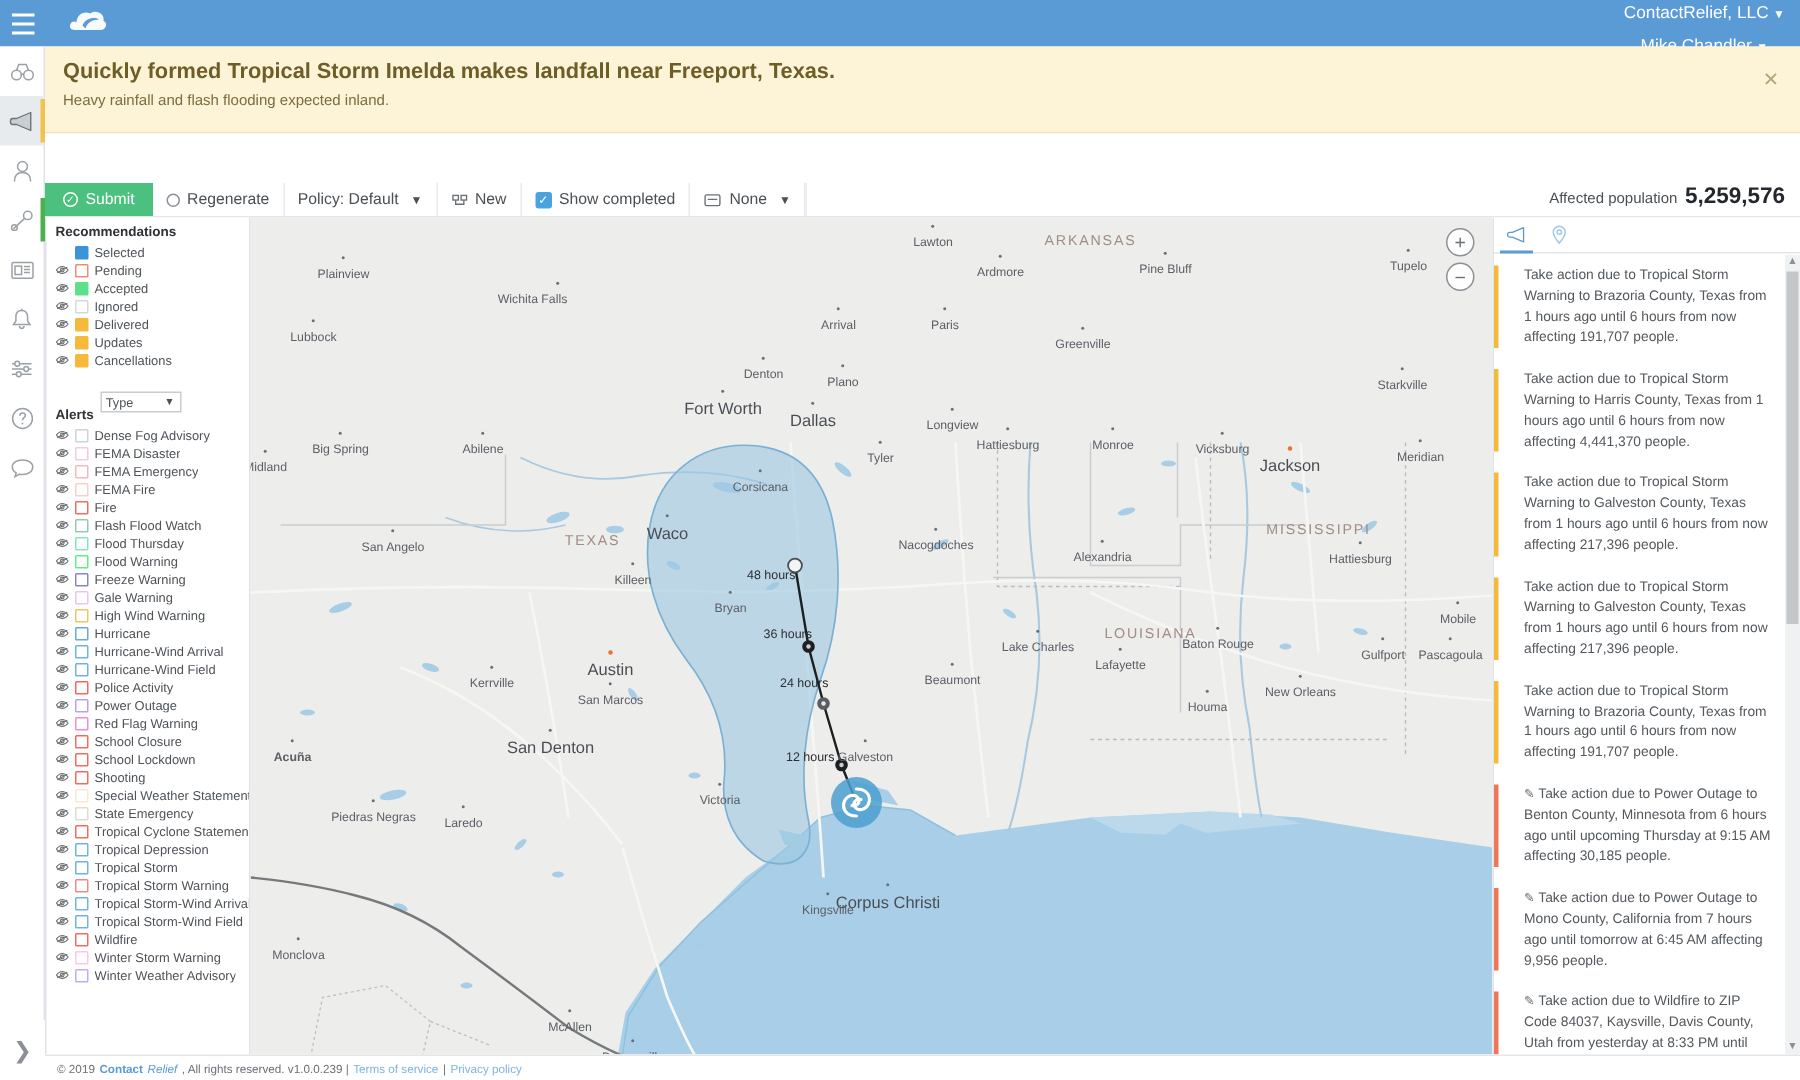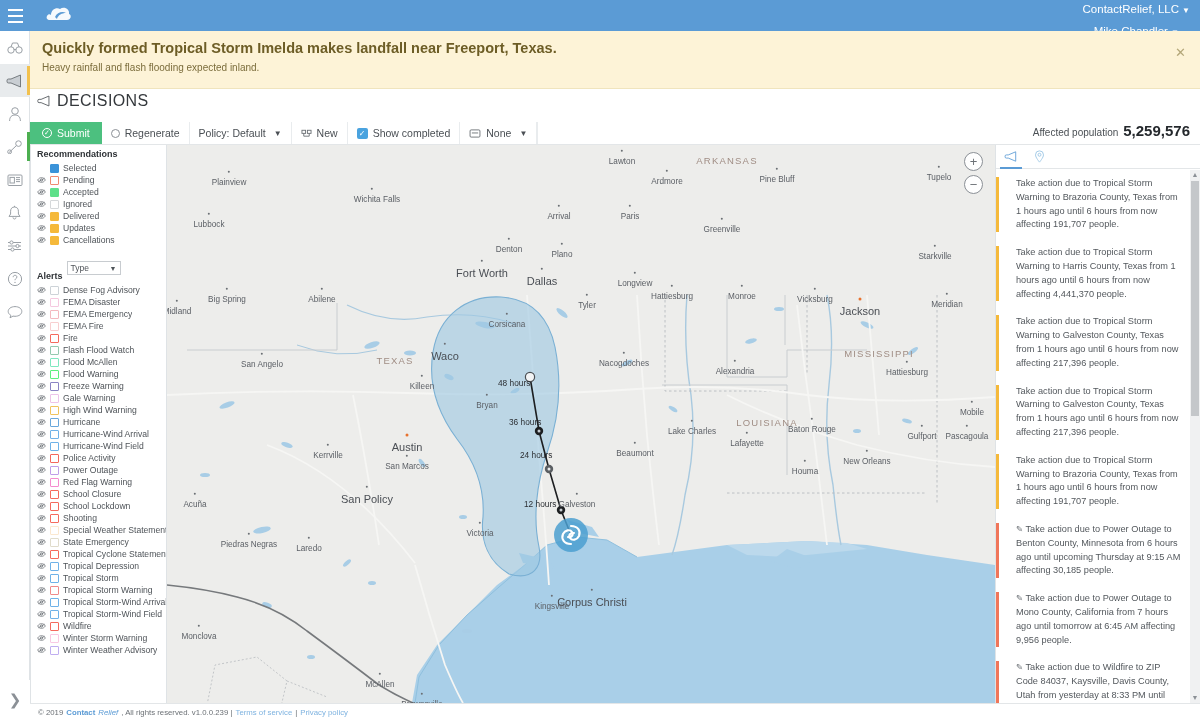--- a/index.html
+++ b/index.html
@@ -248,28 +248,20 @@
     <div class="rail-expand">❯</div>
   </div>
 
   <div class="banner">
     <div class="banner-title">Quickly formed Tropical Storm Imelda makes landfall near Freeport, Texas.</div>
     <div class="banner-sub">Heavy rainfall and flash flooding expected inland.</div>
     <div class="banner-close">✕</div>
   </div>
 
   <div class="pagehead">
-    <div class="ph-row">
-      <span>
-        <svg width="14" height="12" viewBox="0 0 17 14">
-            <path d="M14.5 1 L5 5 H2.5 a1.5 1.5 0 0 0 -1.5 1.5 v1 A1.5 1.5 0 0 0 2.5 9 H5 l9.5 4 Z" fill="#fff" stroke="#4a4f54" stroke-width="1" stroke-linejoin="round"></path>
-          </svg>
-      </span>
-      <span class="ph-title">DECISIONS</span>
-    </div>
   </div>
 
   <div class="toolbar">
     <div class="tb-btn submit">
       <span class="circ-chk">✓</span>
       <span>Submit</span>
     </div>
     <div class="tb-btn">
       <span class="circ"></span>
       <span>Regenerate</span>
@@ -462,21 +454,21 @@
           </div>
           <div class="lg-row">
             <span class="eye">
               <svg width="9" height="6" viewBox="0 0 11 7" fill="none" stroke="#6b7075" stroke-width=".9">
                 <path d="M.7 3.5 C2.4 1.2 4 .6 5.5 .6 C7 .6 8.6 1.2 10.3 3.5 C8.6 5.8 7 6.4 5.5 6.4 C4 6.4 2.4 5.8 .7 3.5 Z"></path>
                 <circle cx="5.5" cy="3.5" r="1.5"></circle>
                 <path d="M1.4 5.8 L9.6 1.2"></path>
               </svg>
             </span>
             <span class="sw" style="background:#fff;border:1.3px solid #7ee8c0"></span>
-            <span class="lg-label">Flood McAllen</span>
+            <span class="lg-label">Flood Thursday</span>
           </div>
           <div class="lg-row">
             <span class="eye">
               <svg width="9" height="6" viewBox="0 0 11 7" fill="none" stroke="#6b7075" stroke-width=".9">
                 <path d="M.7 3.5 C2.4 1.2 4 .6 5.5 .6 C7 .6 8.6 1.2 10.3 3.5 C8.6 5.8 7 6.4 5.5 6.4 C4 6.4 2.4 5.8 .7 3.5 Z"></path>
                 <circle cx="5.5" cy="3.5" r="1.5"></circle>
                 <path d="M1.4 5.8 L9.6 1.2"></path>
               </svg>
             </span>
             <span class="sw" style="background:#fff;border:1.3px solid #5ef07f"></span>
@@ -844,21 +836,21 @@
       <div class="track-label" style="left:357px;top:354px">12 hours</div>
 
       <div id="map-cities">
           <div class="city-dot" style="left: 455px; top: 6px;"></div>
           <div class="map-label" style="left: 455px; top: 12px;">Lawton</div>
           <div class="city-dot" style="left: 500px; top: 26px;"></div>
           <div class="map-label" style="left: 500px; top: 32px;">Ardmore</div>
           <div class="city-dot" style="left: 62px; top: 27px;"></div>
           <div class="map-label" style="left: 62px; top: 33px;">Plainview</div>
           <div class="city-dot" style="left: 205px; top: 44px;"></div>
-          <div class="map-label" style="left: 210px; top: 50px; text-align: center;">Wichita Falls</div>
+          <div class="map-label" style="left: 188px; top: 50px; text-align: center;">Wichita Falls</div>
           <div class="city-dot" style="left: 392px; top: 61px;"></div>
           <div class="map-label" style="left: 392px; top: 67px;">Arrival</div>
           <div class="city-dot" style="left: 463px; top: 61px;"></div>
           <div class="map-label" style="left: 463px; top: 67px;">Paris</div>
           <div class="city-dot" style="left: 42px; top: 69px;"></div>
           <div class="map-label" style="left: 42px; top: 75px;">Lubbock</div>
           <div class="city-dot" style="left: 342px; top: 94px;"></div>
           <div class="map-label" style="left: 342px; top: 100px;">Denton</div>
           <div class="city-dot" style="left: 395px; top: 99px;"></div>
           <div class="map-label" style="left: 395px; top: 105px;">Plano</div>
@@ -928,23 +920,23 @@
           <div class="map-label" style="left: 468px; top: 304px;">Beaumont</div>
           <div class="city-dot" style="left: 638px; top: 316px;"></div>
           <div class="map-label" style="left: 638px; top: 322px;">Houma</div>
           <div class="city-dot" style="left: 700px; top: 306px;"></div>
           <div class="map-label" style="left: 700px; top: 312px;">New Orleans</div>
           <div class="city-dot" style="left: 161px; top: 300px;"></div>
           <div class="map-label" style="left: 161px; top: 306px;">Kerrville</div>
           <div class="city-dot" style="left: 240px; top: 311px;"></div>
           <div class="map-label" style="left: 240px; top: 317px;">San Marcos</div>
           <div class="city-dot" style="left: 200px; top: 342px;"></div>
-          <div class="map-label big" style="left: 200px; top: 348px;">San Policy</div>
+          <div class="map-label big" style="left: 200px; top: 348px;">San Denton</div>
           <div class="city-dot" style="left: 28px; top: 349px;"></div>
-          <div class="map-label" style="left: 28px; top: 355px;">Acuña</div>
+          <div class="map-label" style="left: 28px; top: 355px; font-weight: bold;">Acuña</div>
           <div class="city-dot" style="left: 82px; top: 389px;"></div>
           <div class="map-label" style="left: 82px; top: 395px;">Piedras Negras</div>
           <div class="city-dot" style="left: 313px; top: 378px;"></div>
           <div class="map-label" style="left: 313px; top: 384px;">Victoria</div>
           <div class="city-dot" style="left: 425px; top: 445px;"></div>
           <div class="map-label big" style="left: 425px; top: 451px;">Corpus Christi</div>
           <div class="city-dot" style="left: 385px; top: 451px;"></div>
           <div class="map-label" style="left: 385px; top: 457px;">Kingsville</div>
           <div class="city-dot" style="left: 142px; top: 393px;"></div>
           <div class="map-label" style="left: 142px; top: 399px;">Laredo</div>

